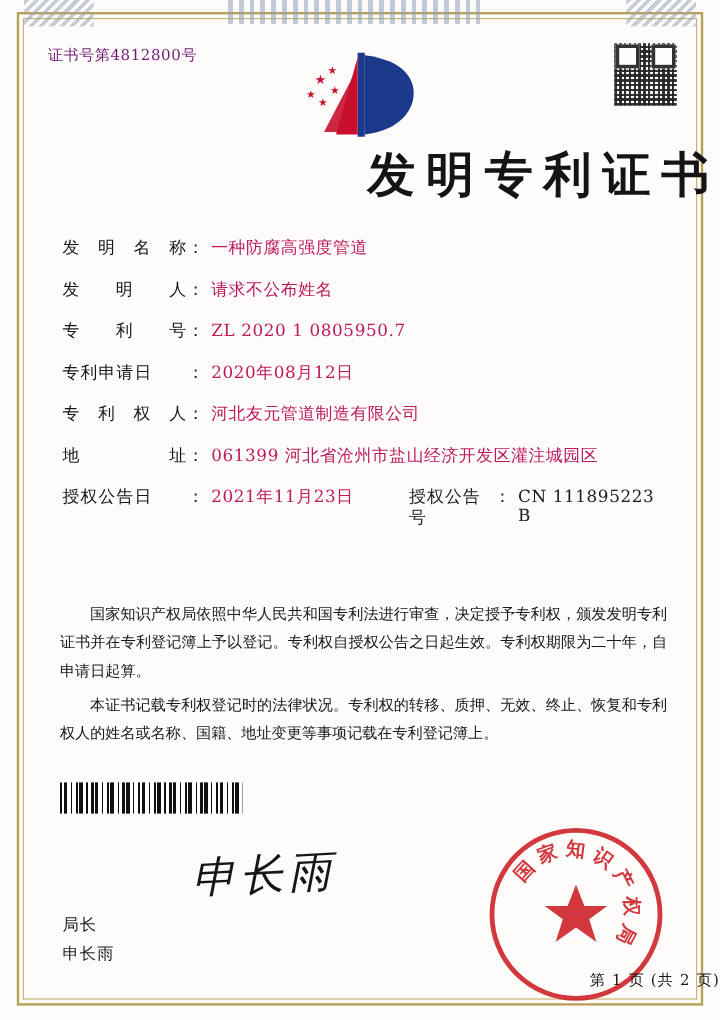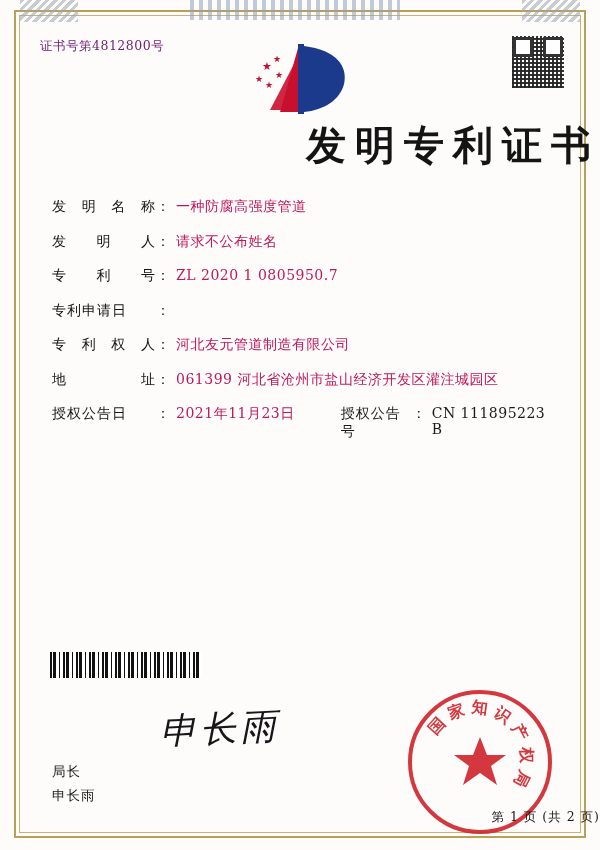--- a/index.html
+++ b/index.html
@@ -300,20 +300,21 @@
         <span>利</span>
         <span>号</span>
       </div>
       <div class="field-colon">：</div>
       <div class="field-value">ZL 2020 1 0805950.7</div>
     </div>
 
     <div class="field-row">
       <div class="field-label">专利申请日</div>
       <div class="field-colon">：</div>
+      <div class="field-value">2020年08月12日</div>
     </div>
 
     <div class="field-row">
       <div class="field-label spaced">
         <span>专</span>
         <span>利</span>
         <span>权</span>
         <span>人</span>
       </div>
       <div class="field-colon">：</div>
@@ -333,20 +334,24 @@
       <div class="field-label">授权公告日</div>
       <div class="field-colon">：</div>
       <div class="field-value">2021年11月23日</div>
       <div class="secondary-label">授权公告号</div>
       <div>：</div>
       <div class="secondary-value">CN 111895223 B</div>
     </div>
 
   </div>
 
+  <div class="paragraphs">
+    <p>国家知识产权局依照中华人民共和国专利法进行审查，决定授予专利权，颁发发明专利证书并在专利登记簿上予以登记。专利权自授权公告之日起生效。专利权期限为二十年，自申请日起算。</p>
+    <p>本证书记载专利权登记时的法律状况。专利权的转移、质押、无效、终止、恢复和专利权人的姓名或名称、国籍、地址变更等事项记载在专利登记簿上。</p>
+  </div>
 
   <div class="barcode"></div>
 
   <div class="director">
     <div>局长</div>
     <div>申长雨</div>
   </div>
 
   <div class="signature">申长雨</div>
 

